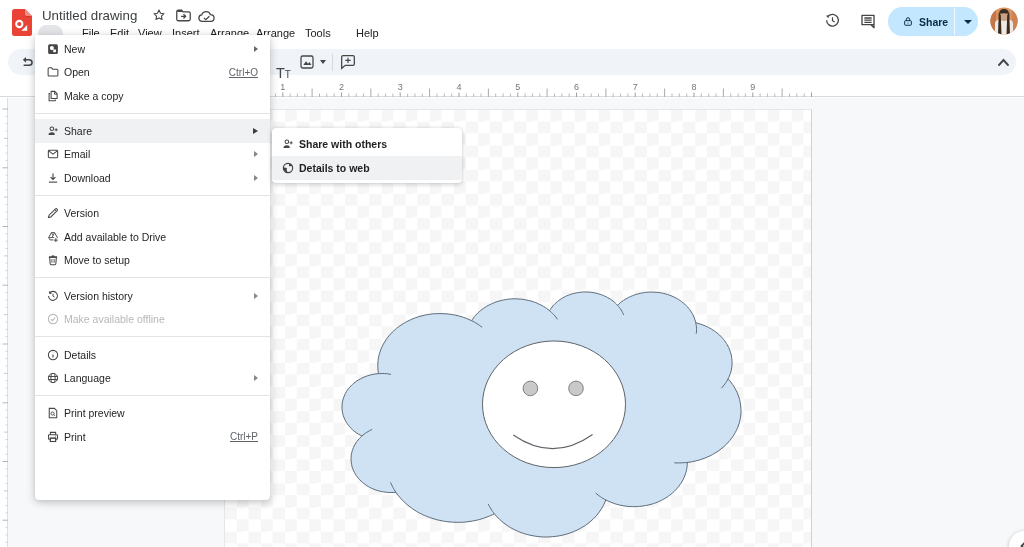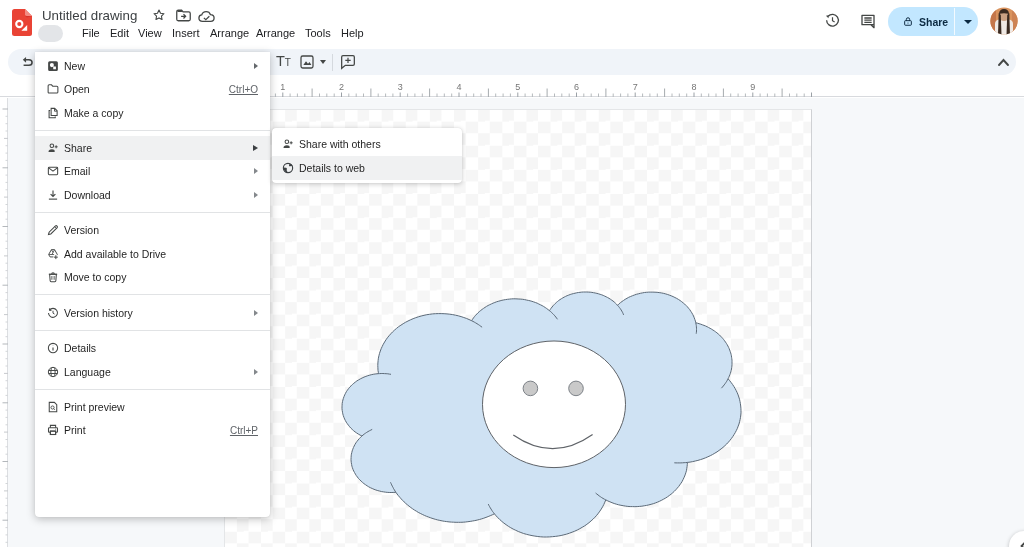--- a/index.html
+++ b/index.html
@@ -11,33 +11,33 @@
 .mitem { position:absolute; top:24.5px; height:17px; line-height:17px; font-size:11px; color:#202124;padding-left:40px; }
 #filepill { position:absolute; left:38px; top:24.5px; width:25px; height:17px; background:#e3e5e8; border-radius:8.5px; }
 #toolbar { position:absolute; left:8px; top:48.5px; width:1008px; height:26px; background:#f0f4f9; border-radius:13px; }
 #rulerband { position:absolute; left:0; top:75px; width:1024px; height:22px; background:#fff; border-bottom:1px solid #d8dade; }
 #canvas { position:absolute; left:0; top:98px; width:1024px; height:449px; background:#f6f8fa; }
 #vruler { position:absolute; left:0; top:98px; width:8px; height:449px; background:#fff; border-right:1px solid #dcdee1; }
 #page { position:absolute; left:224px; top:109px; width:588px; height:438px;
   background:conic-gradient(#f6f6f6 90deg, #ffffff 90deg 180deg, #f6f6f6 180deg 270deg, #ffffff 270deg);
   background-size:24.13px 24.13px; background-position:-0.63px -0.9px;
   border-left:1px solid #e4e6e8; border-right:1px solid #cfd1d4; border-top:1px solid #e4e6e8; }
-#menu { position:absolute; left:35px; top:52px; width:235px; height:465px; background:#fff;
+#menu { position:absolute; left:35px; top:35px; width:235px; height:465px; background:#fff;
   border-radius:0 0 4px 4px; box-shadow:0 2px 8px rgba(0,0,0,.25), 0 0 1px rgba(0,0,0,.14); padding-top:2px; z-index:20; }
 .mrow { position:relative; height:23.45px; display:flex; align-items:center; padding-left:11.5px; }
 .mrow .txt { margin-left:5.5px; font-size:10.5px; color:#1f1f1f; }
 .mrow .sc { position:absolute; right:12px; font-size:10px; color:#5f6368;text-decoration:underline; }
 .mrow .arr { position:absolute; right:12.5px; width:0; height:0; border-left:4.7px solid #84888c;
   border-top:3.3px solid transparent; border-bottom:3.3px solid transparent; }
 .mrow svg { flex:0 0 12px; }
 .msep { height:1px; background:#e1e3e5; margin:5.5px 0; }
 .hl { background:#f0f1f2; }
 #submenu { position:absolute; left:272px; top:128px; width:190px; height:55px; background:#fff;
   border-radius:4px; box-shadow:0 1px 5px rgba(0,0,0,.22), 0 0 1px rgba(0,0,0,.12); padding-top:3.5px; z-index:21; }
-.srow { position:relative; height:24px; display:flex; align-items:center; padding-left:9.5px; }
+.srow { position:relative; height:24px; display:flex; align-items:center; padding-left:9.5px;font-weight:bold; }
 .srow .txt { margin-left:5.5px; font-size:10.5px; color:#1f1f1f; }
 #cornerbtn { position:absolute; left:1009px; top:531px; width:30px; height:30px; border-radius:50%;
   background:#fff; box-shadow:0 1px 4px rgba(0,0,0,.25); z-index:5; color:#444746; font-size:14px;
   display:flex; align-items:center; justify-content:center; }
 .ticon { color:#444746; }
 </style>
 </head>
 <body>
 <div id="canvas"></div>
 <div id="page"></div>
@@ -238,21 +238,21 @@
       <path d="M7.6 9.2 l2.5 2.5 4.6-4.6" stroke-width="1.6"></path>
     </svg>
   <div id="filepill"></div>
   <div class="mitem" style="left:42px">File</div>
   <div class="mitem" style="left:70px">Edit</div>
   <div class="mitem" style="left:98px">View</div>
   <div class="mitem" style="left:132px">Insert</div>
   <div class="mitem" style="left:170px">Arrange</div>
   <div class="mitem" style="left:216px">Arrange</div>
   <div class="mitem" style="left:265px">Tools</div>
-  <div class="mitem" style="left:301px">Help</div>
+  <div class="mitem" style="left:316px">Help</div>
   <svg class="abs ticon" style="left:824.5px;top:13px" width="15" height="15" viewBox="0 0 24 24" fill="none" stroke="#444746" stroke-width="2.1">
       <path d="M5 5.2 A 9.4 9.4 0 1 1 2.6 11.5"></path>
       <path d="M1.5 4.2 l4.6 -0.6 -0.6 4.6 z" fill="#444746" stroke="none"></path>
       <path d="M12 6.8 V12.4 l3.4 2.1" stroke-width="1.9"></path>
     </svg>
   <svg class="abs ticon" style="left:860px;top:13px" width="16" height="16" viewBox="0 0 24 24" fill="none" stroke="#444746" stroke-width="2">
       <path d="M3 3.5 H21 V17.5 H16.5 L21 22 V17.5 H3 Z" stroke-linejoin="round"></path>
       <path d="M6.5 7.5 h11 M6.5 10.7 h11 M6.5 13.9 h11" stroke-width="1.9"></path>
     </svg>
   <div class="abs" style="left:888px;top:7px;width:90px;height:28.5px;background:#c2e7ff;border-radius:14.25px"></div>
@@ -280,21 +280,21 @@
       <path d="M8.7 6 L8 28 H11.5 L10.8 8 Z" fill="#3a2a20"></path>
       <path d="M19.3 6 L20 28 H16.5 L17.2 8 Z" fill="#3a2a20"></path>
     </g>
   </svg>
 </div>
 <div id="toolbar">
   <svg class="abs" style="left:13px;top:7px" width="13" height="13" viewBox="0 0 16 16" fill="none" stroke="#444746" stroke-width="1.9">
       <path d="M5 4.7 H9.8 Q13.6 4.7 13.6 8.1 Q13.6 11.5 9.8 11.5 H3.2"></path>
       <path d="M6.2 1.2 L2.2 4.7 L6.2 8.2 Z" fill="#444746" stroke="none"></path>
     </svg>
-  <div class="abs" style="left:268px;top:4px;font-size:14px;color:#444746"><span style="font-size:14.5px">T</span><span style="font-size:10px">T</span></div>
+  <div class="abs" style="left:268px;top:16px;font-size:14px;color:#444746"><span style="font-size:14.5px">T</span><span style="font-size:10px">T</span></div>
   <svg class="abs" style="left:291px;top:5.5px" width="16" height="16" viewBox="0 0 24 24" fill="none" stroke="#444746" stroke-width="1.9">
       <rect x="3" y="3" width="18" height="18" rx="2.5"></rect>
       <path d="M6.5 16.5 L10.5 11 L13.5 14.5 L15.8 12 L18.5 16.5 Z" fill="#444746" stroke="none"></path>
     </svg>
   <div class="abs" style="left:312px;top:11px;width:0;height:0;border-top:4px solid #444746;border-left:3.5px solid transparent;border-right:3.5px solid transparent"></div>
   <div class="abs" style="left:324px;top:5px;width:1px;height:17px;background:#d5d9de"></div>
   <svg class="abs" style="left:332px;top:5.5px" width="16" height="16" viewBox="0 0 24 24" fill="none" stroke="#444746" stroke-width="1.9">
       <path d="M2.5 4.5 Q2.5 2.5 4.5 2.5 H19.5 Q21.5 2.5 21.5 4.5 V15 Q21.5 17 19.5 17 H8 L2.5 21.5 Z"></path>
       <path d="M12 5.5 v8 M8 9.5 h8" stroke-width="1.8"></path>
     </svg>
@@ -367,31 +367,38 @@
         <path d="M11.8 9.6 v5.2 M9.2 12.2 h5.2" stroke-width="1.3"></path>
       </svg>
       <span class="txt">Add available to Drive</span>
     </div>
   <div class="mrow">
       <svg width="12" height="12" viewBox="0 0 16 16" fill="none" stroke="#444746" stroke-width="1.4">
         <path d="M3.5 4.2 H12.5 L11.8 13 Q11.7 14.2 10.5 14.2 H5.5 Q4.3 14.2 4.2 13 Z"></path>
         <path d="M2.4 4.2 H13.6 M6.2 4 Q6.2 2.4 8 2.4 Q9.8 2.4 9.8 4"></path>
         <path d="M6.5 6.7 v5 M9.5 6.7 v5" stroke-width="1.2"></path>
       </svg>
-      <span class="txt">Move to copy</span>
+      <span class="txt">Move to setup</span>
     </div>
   <div class="msep"></div>
   <div class="mrow">
       <svg width="12" height="12" viewBox="0 0 16 16" fill="none" stroke="#444746" stroke-width="1.4">
         <path d="M3.2 4.2 A6 6 0 1 1 2 8"></path>
         <path d="M3.3 1.8 v2.7 h2.7" stroke-width="1.3"></path>
         <path d="M8 5 V8.2 l2 1.2" stroke-width="1.3"></path>
       </svg>
       <span class="txt">Version history</span>
       <span class="arr"></span>
+    </div>
+  <div class="mrow" style="color:#b5b8bb">
+      <svg width="12" height="12" viewBox="0 0 16 16" fill="none" stroke="#b5b8bb" stroke-width="1.4">
+        <circle cx="8" cy="8" r="6.2"></circle>
+        <path d="M5.2 8.2 l2 2 3.6-3.9"></path>
+      </svg>
+      <span class="txt" style="color:#b5b8bb">Make available offline</span>
     </div>
   <div class="msep"></div>
   <div class="mrow">
       <svg width="12" height="12" viewBox="0 0 16 16" fill="none" stroke="#444746" stroke-width="1.4">
         <circle cx="8" cy="8" r="6.2"></circle>
         <path d="M8 7.2 V11.2 M8 4.8 v0.1" stroke-width="1.5"></path>
       </svg>
       <span class="txt">Details</span>
     </div>
   <div class="mrow">

